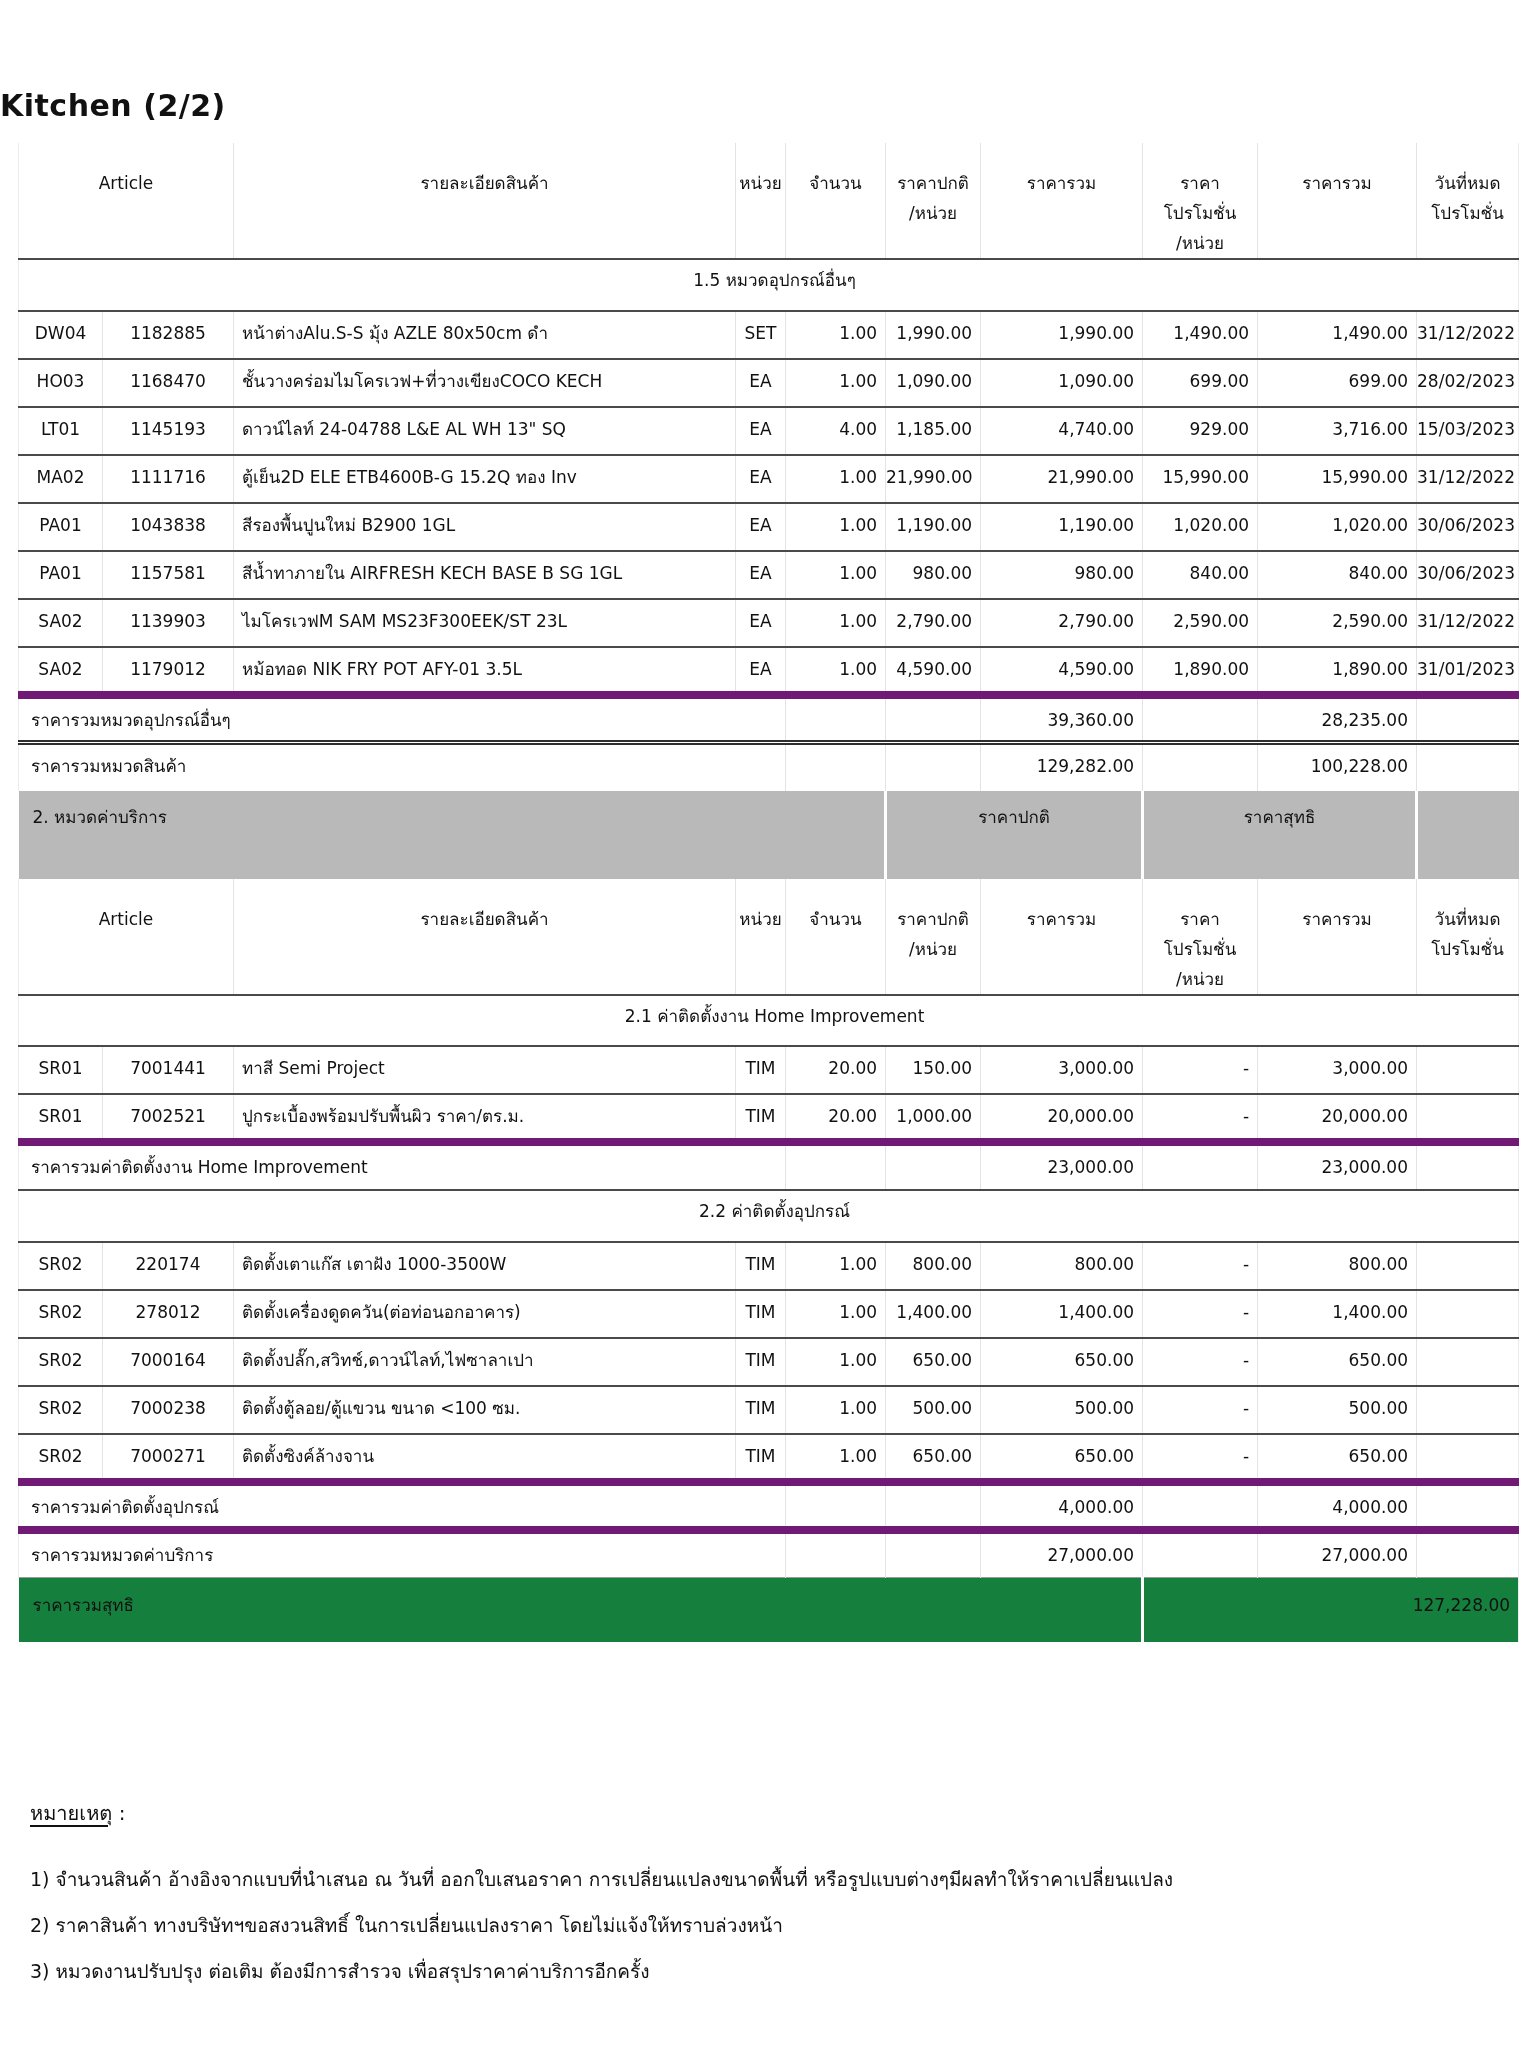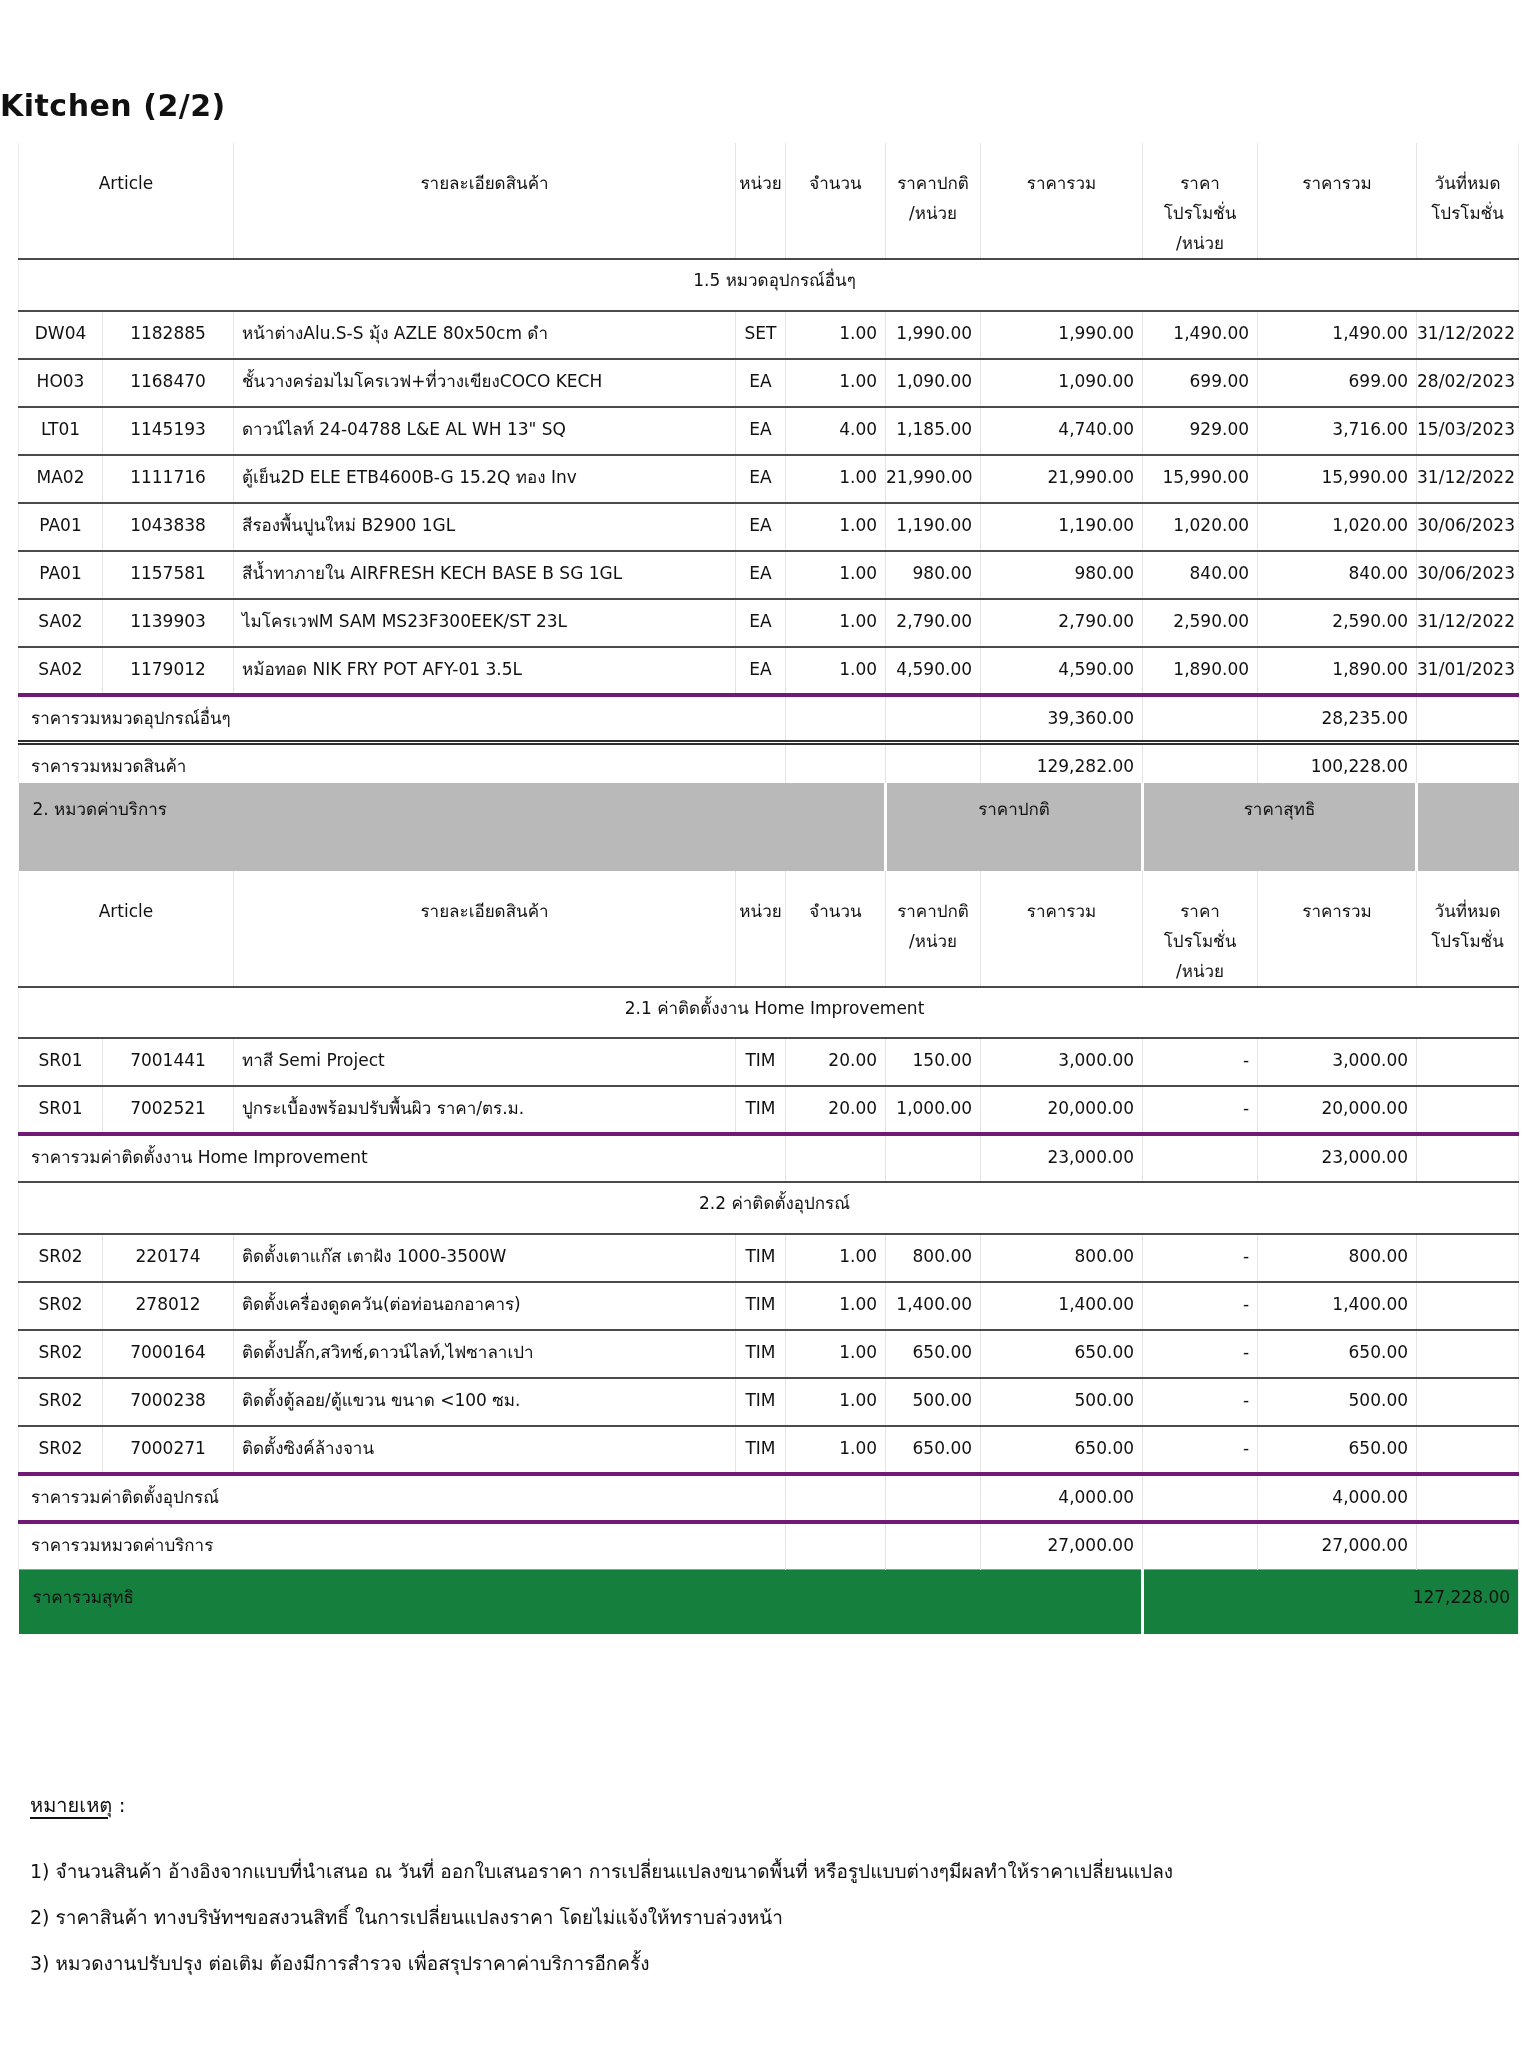--- a/index.html
+++ b/index.html
@@ -61,22 +61,22 @@
 
   
   tr.row-item td { border-top: 2px solid #4a4a4a; height: 48px; padding-top: 9px; }
   td.c-code, td.c-article { text-align: center; }
   td.c-desc { text-align: left; padding-left: 8px; padding-right: 6px; white-space: nowrap; }
   td.c-unit { text-align: center; }
   td.c-num { text-align: right; padding-right: 8px; }
   td.c-date { text-align: right; padding-right: 6px; }
 
   
-  tr.row-subtotal td { border-top: 4px solid #701a75; height: 48px; padding-top: 9px; }
-  tr.row-total td { border-top: 5px double #2e2e2e; height: 40px; padding-top: 9px; }
+  tr.row-subtotal td { border-top: 8px solid #701a75; height: 48px; padding-top: 9px; }
+  tr.row-total td { border-top: 5px double #2e2e2e; height: 48px; padding-top: 9px; }
   td.c-label { text-align: left; padding-left: 12px; }
 
   
   tr.grand td {
     background: #15803d;
     height: 64px;
     padding-top: 15px;
     border-top: 1px solid #9a9a9a;
     border-left: 3px solid #ffffff;
   }

